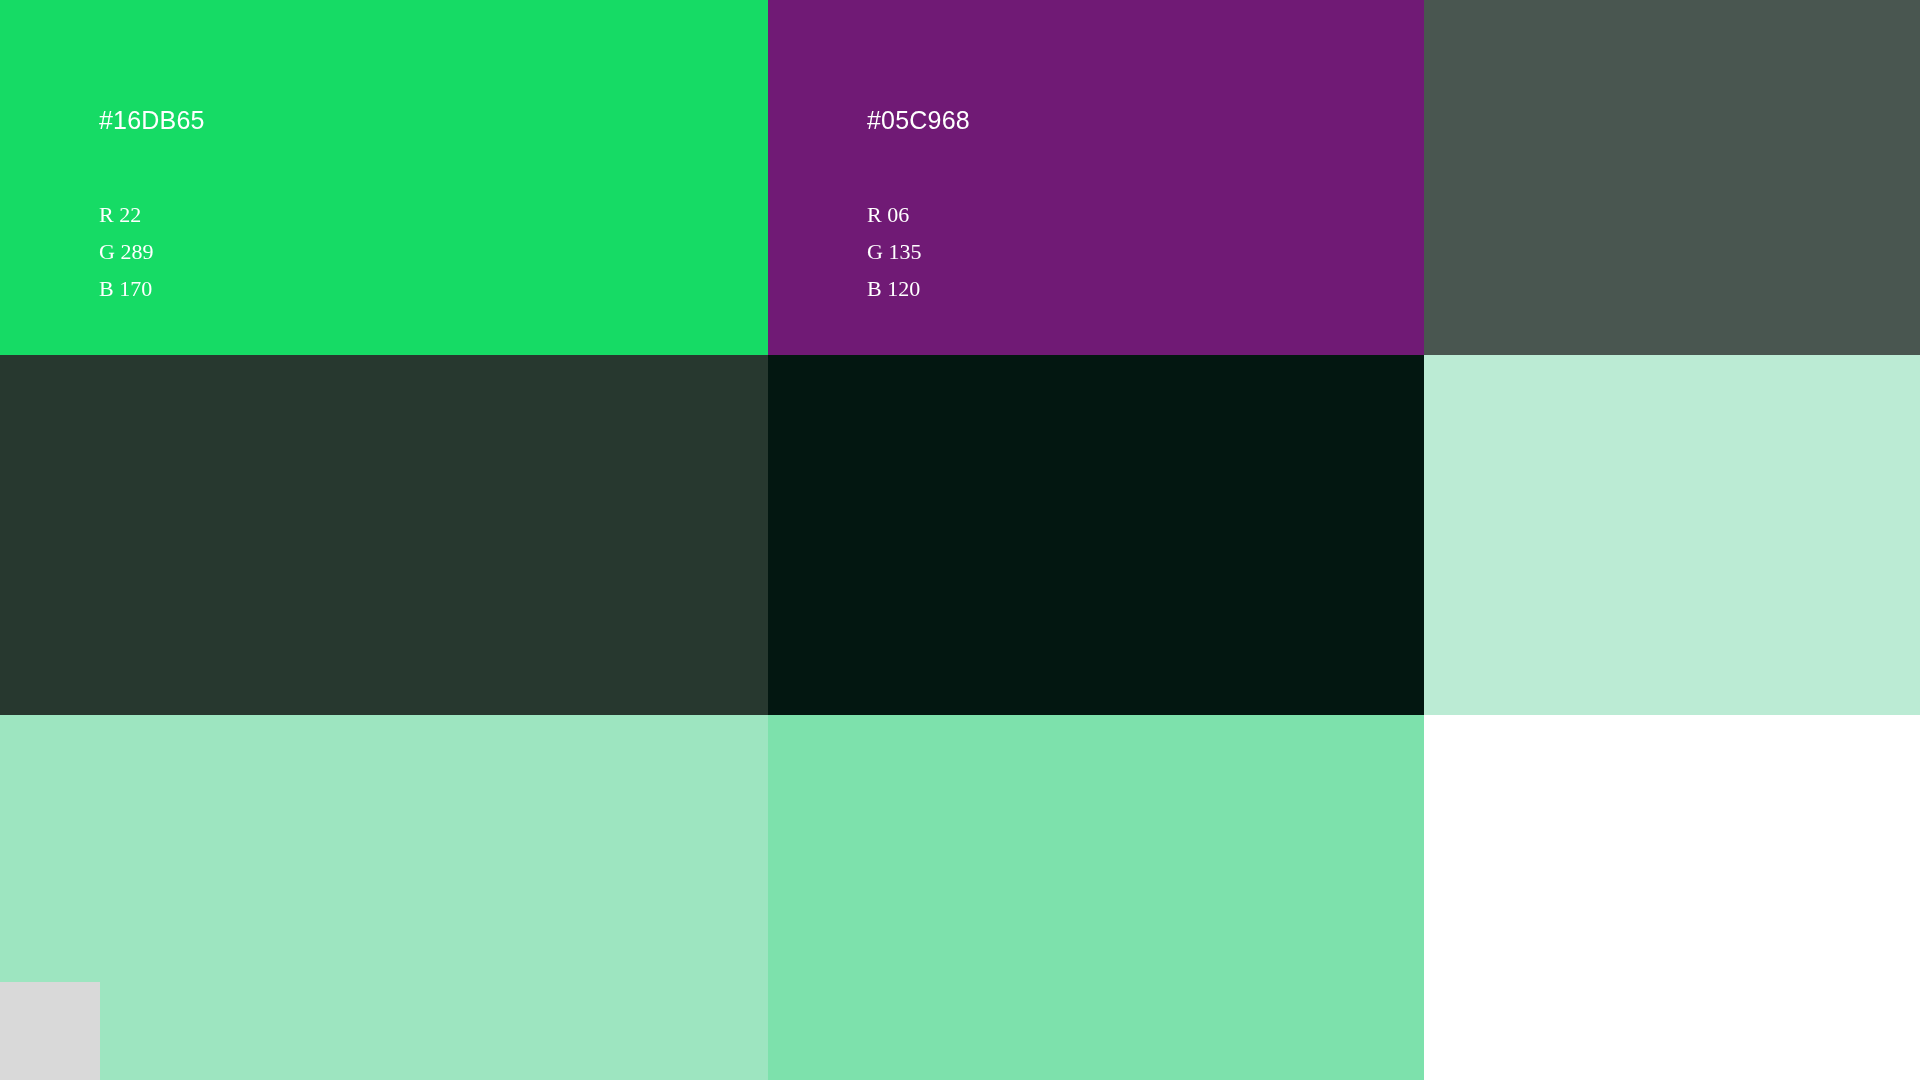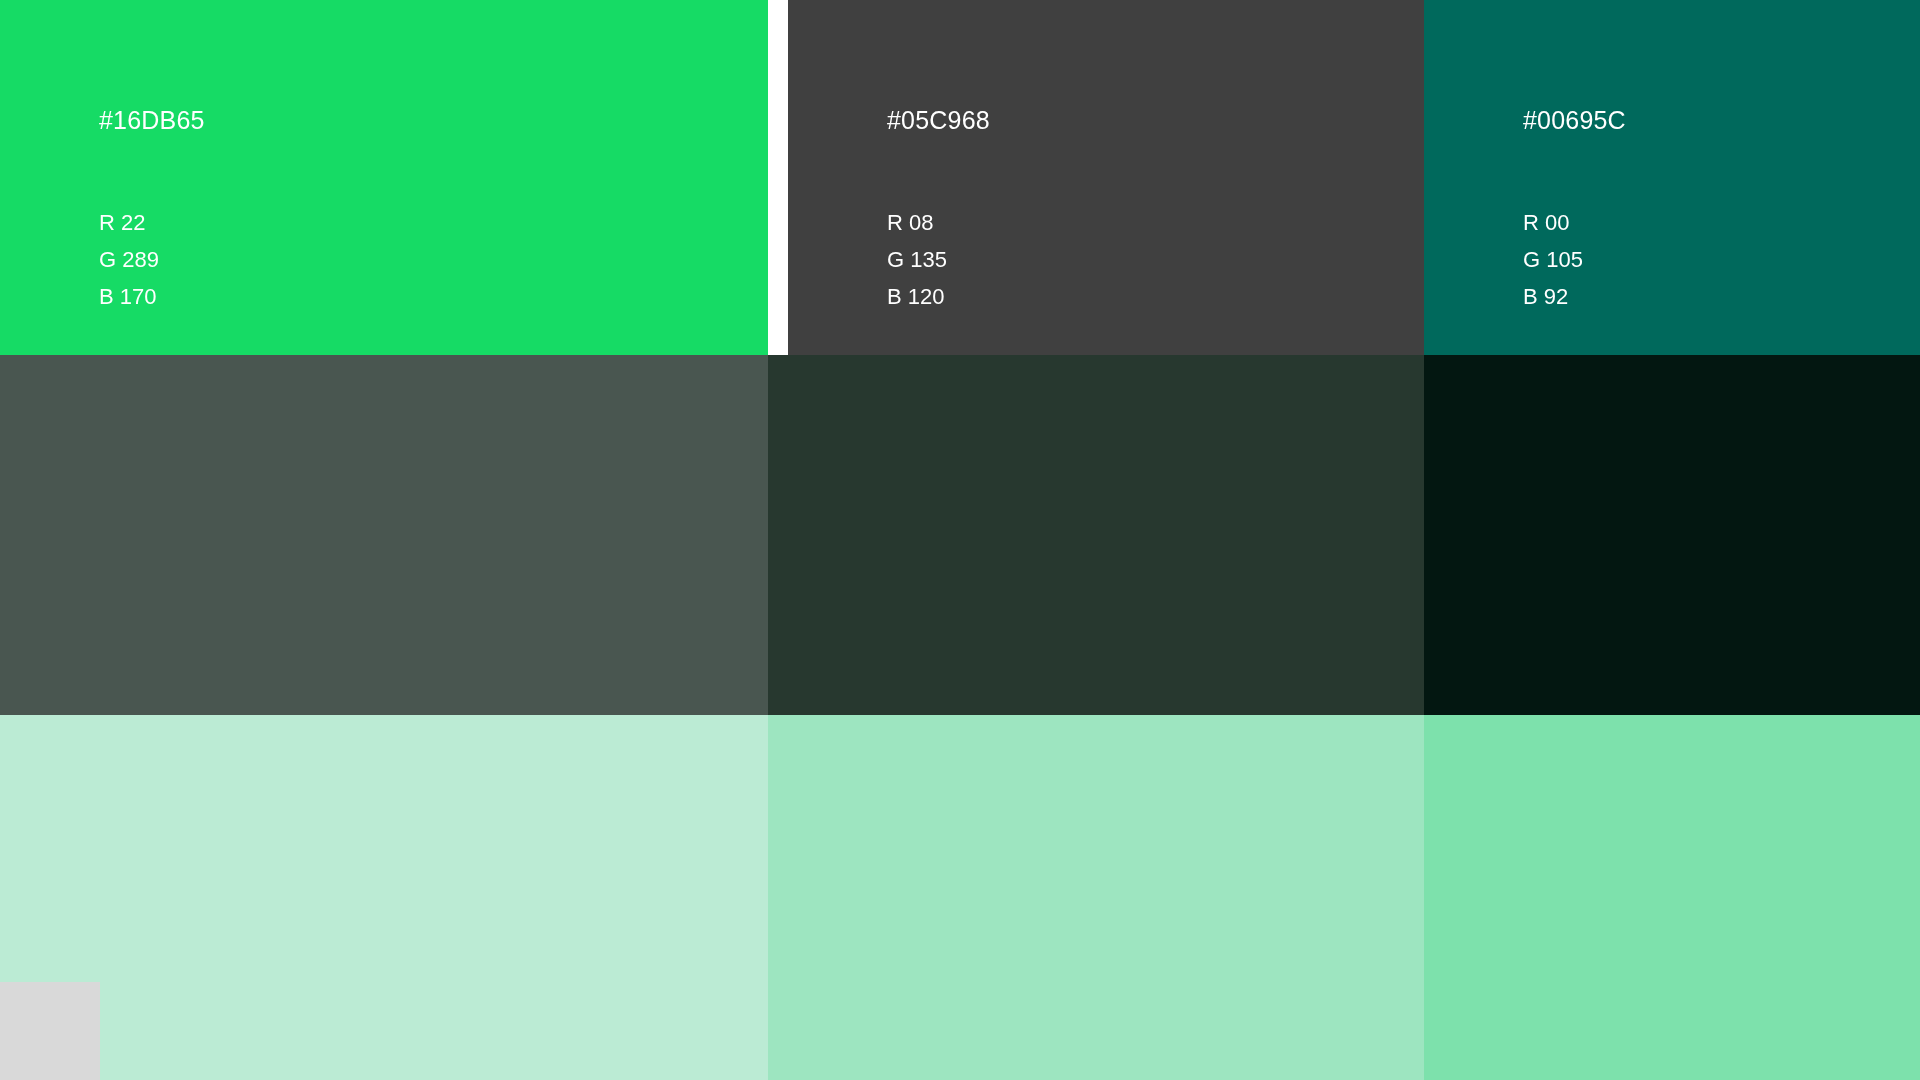--- a/index.html
+++ b/index.html
@@ -46,21 +46,21 @@
     white-space: nowrap;
   }
 
   .channel-row {
     display: block;
     white-space: pre;
   }
 
   
   .row-1 .swatch-hex      { top: 106px; }
-  .row-1 .swatch-channels { top: 204px; }
+  .row-1 .swatch-channels { top: 196px; font-family: Liberation Serif, serif; }
 
   #corner-block {
     position: absolute;
     left: 0;
     top: 982px;
     width: 100px;
     height: 98px;
   }
 </style>
 </head>
@@ -70,37 +70,29 @@
 
   <div class="swatch row-1" style="background-color: rgb(22, 219, 101); color: rgb(255, 255, 255);">
     <div class="swatch-hex">#16DB65</div>
     <div class="swatch-channels">
       <span class="channel-row">R 22</span>
       <span class="channel-row">G 289</span>
       <span class="channel-row">B 170</span>
     </div>
   </div>
 
-  <div class="swatch row-1" style="background-color: #404040; color: rgb(255, 255, 255); margin-left: 20px;">
+  <div class="swatch row-1" style="background-color: #701a75; color: rgb(255, 255, 255);">
     <div class="swatch-hex">#05C968</div>
     <div class="swatch-channels">
-      <span class="channel-row">R 08</span>
+      <span class="channel-row">R 06</span>
       <span class="channel-row">G 135</span>
       <span class="channel-row">B 120</span>
     </div>
   </div>
 
-  <div class="swatch row-1" style="background-color: rgb(0, 105, 92); color: rgb(255, 255, 255);">
-    <div class="swatch-hex">#00695C</div>
-    <div class="swatch-channels">
-      <span class="channel-row">R 00</span>
-      <span class="channel-row">G 105</span>
-      <span class="channel-row">B 92</span>
-    </div>
-  </div>
 
   <div class="swatch row-2" style="background-color: rgb(73, 86, 80); color: rgb(255, 255, 255);">
     
     
   </div>
 
   <div class="swatch row-2" style="background-color: rgb(39, 56, 47); color: rgb(255, 255, 255);">
     
     
   </div>

